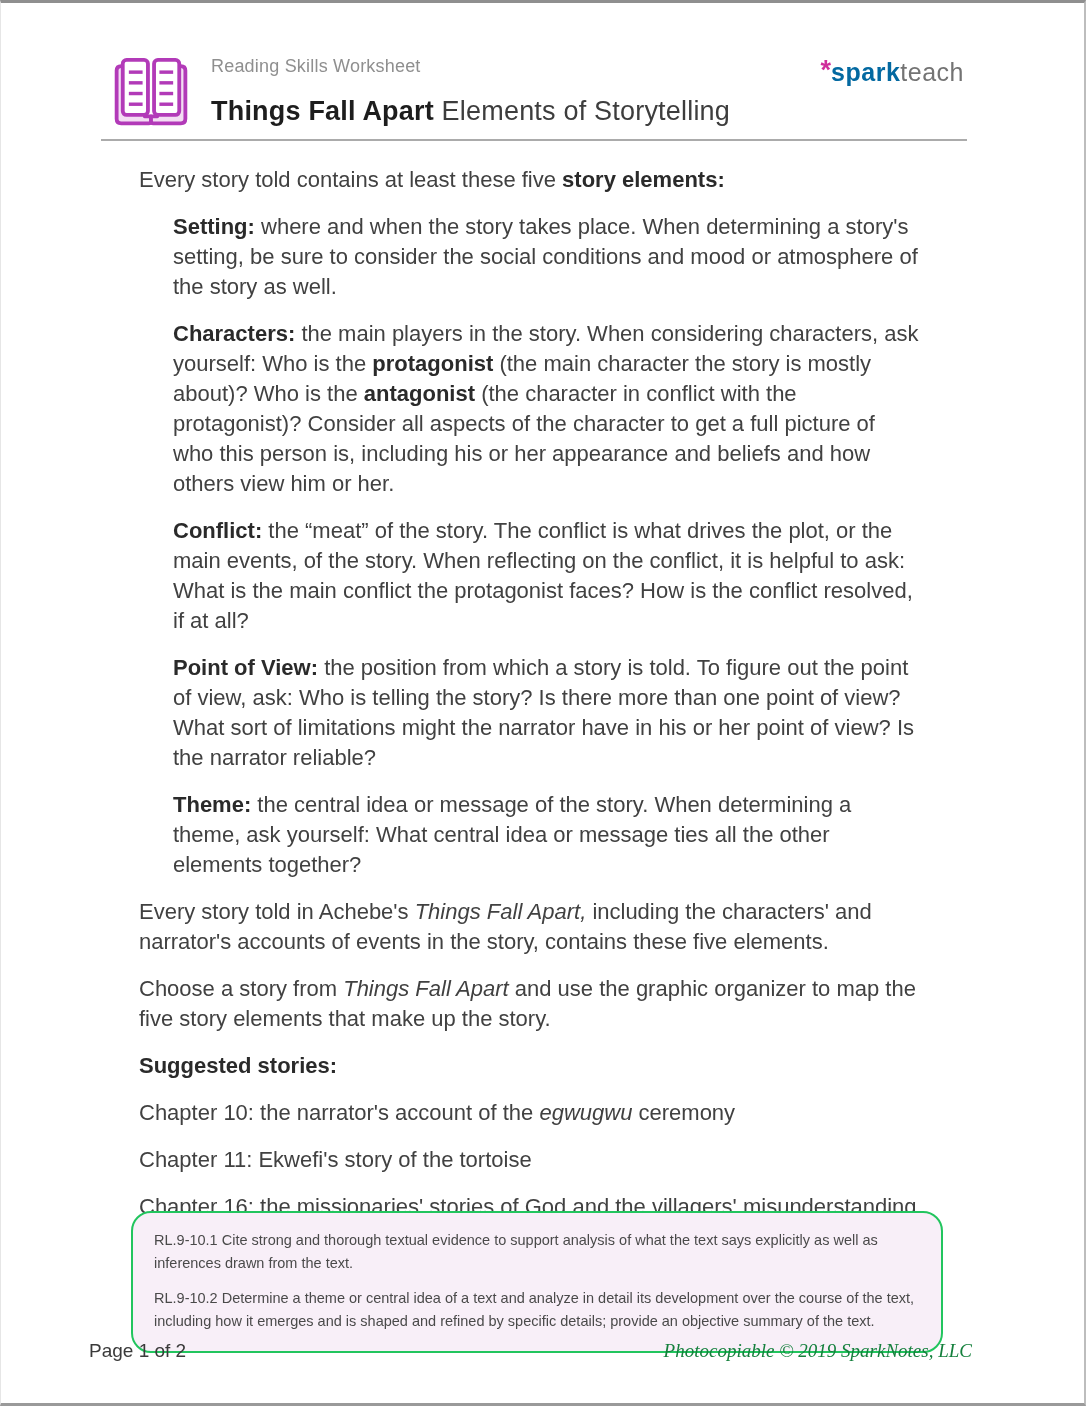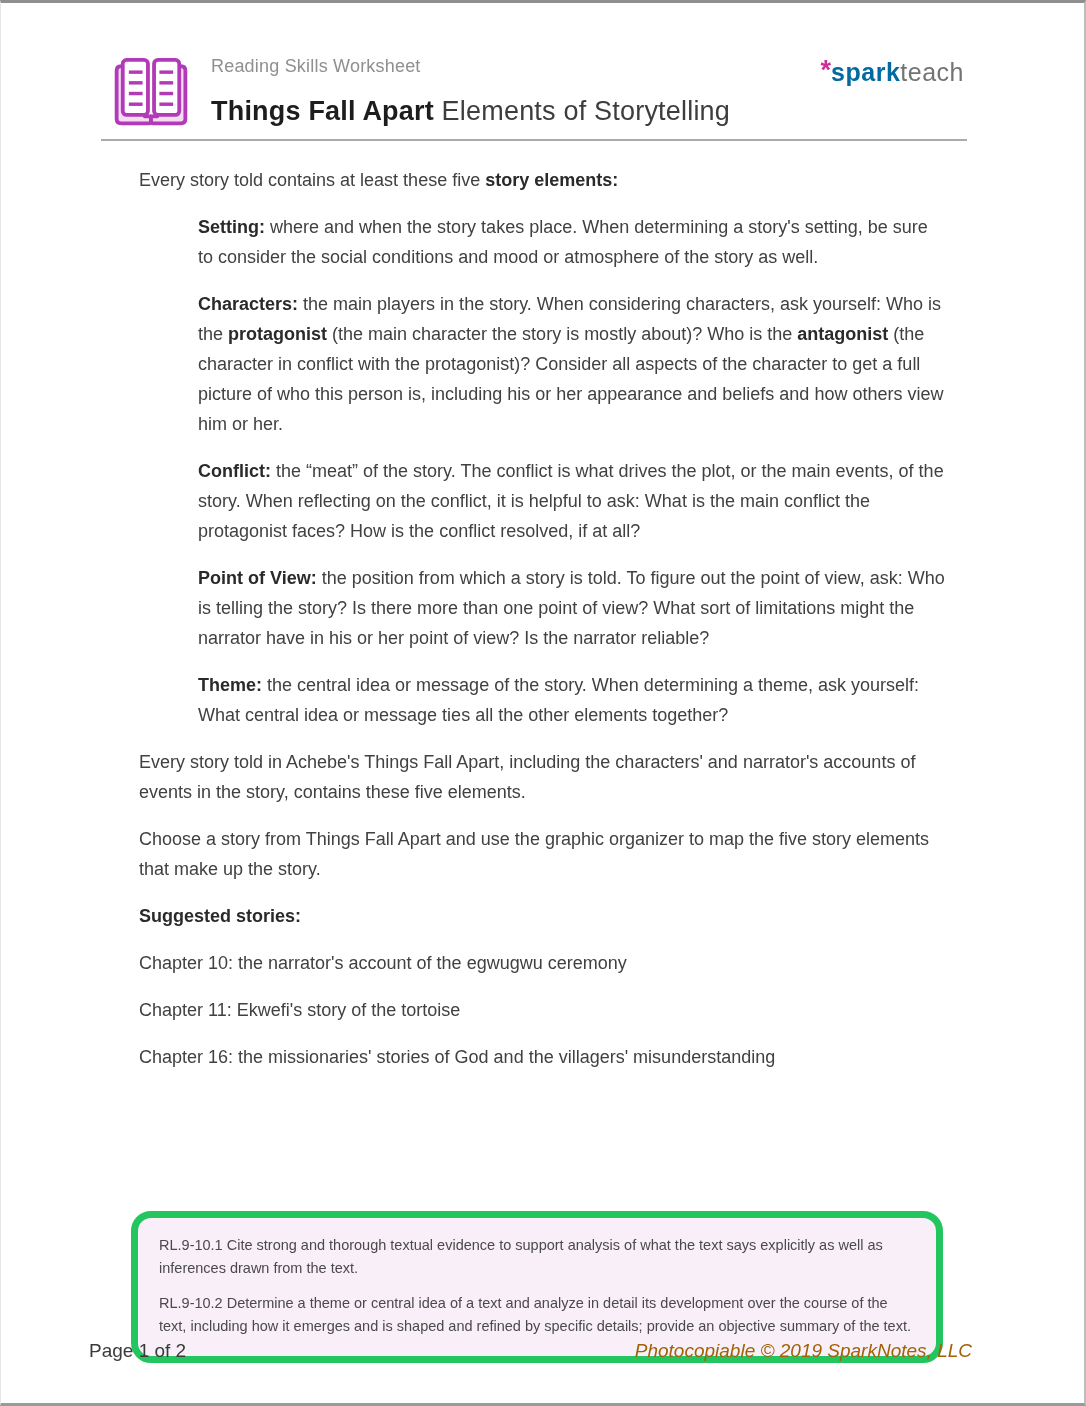--- a/index.html
+++ b/index.html
@@ -27,42 +27,42 @@
   .doc-title .t-bold { font-weight: 700; color: #1d1d1d; }
 
   .logo { position: absolute; right: 0; top: 2px; white-space: nowrap; font-size: 25px; }
   .logo .l-ast { color: #cf2d9b; font-weight: 700; font-size: 27px; vertical-align: 2px; }
   .logo .l-spark { color: #0369a1; font-weight: 700; letter-spacing: 0.5px; }
   .logo .l-teach { color: #737373; font-weight: 400; letter-spacing: 0.5px; }
 
   .divider { position: absolute; top: 136px; left: 100px; width: 866px; height: 2px; background: #ababab; }
 
   
-  .main { position: absolute; top: 162px; left: 138px; width: 812px; font-size: 18px; line-height: 30px; color: #414141; }
+  .main { position: absolute; top: 162px; left: 138px; width: 812px; font-size: 22px; line-height: 30px; color: #414141; }
   .main p { margin-bottom: 17px; }
-  .indent { margin-left: 59px; width: 748px; }
+  .indent { margin-left: 34px; width: 748px; }
   .b { font-weight: 700; color: #2a2a2a; }
-  .i { }
+  .i { font-style: italic; }
 
   
   .standards {
     position: absolute; top: 1208px; left: 130px; width: 812px;
-    background: #f8eff8; border: 7px solid #22c55e; border-radius: 20px;
+    background: #f8eff8; border: 2px solid #22c55e; border-radius: 20px;
     padding: 16px 21px 6px 21px;
     font-size: 14.5px; line-height: 23px; color: #4a4a4a;
   }
   .standards p { margin-bottom: 12px; }
 
   
   .footer {
     position: absolute; top: 1337px; left: 88px; right: 112px;
     display: flex; justify-content: space-between; align-items: baseline;
     font-size: 19px; color: #3a3a3a; gap: 7px;
   }
-  .footer .copyright { font-style: italic; color: #a16207; }
+  .footer .copyright { font-style: italic; color: #15803d; font-family: Liberation Serif, serif; }
 </style>
 </head>
 <body>
 
 <div class="page">
 
   <div class="header">
     <svg class="book-icon" viewBox="0 0 110 96" aria-hidden="true">
 
       <path d="M16 14 H47 V80 H55 V86 Q55 89 52 89 H16 Q10 89 10 83 V20 Q10 14 16 14 Z" fill="#f3ddf3" stroke="#b23ab8" stroke-width="5" stroke-linejoin="round"></path>

